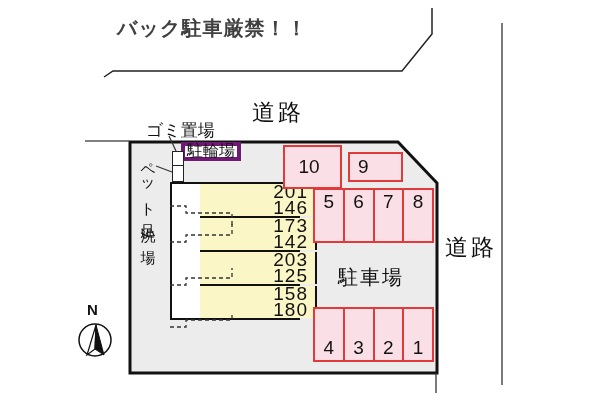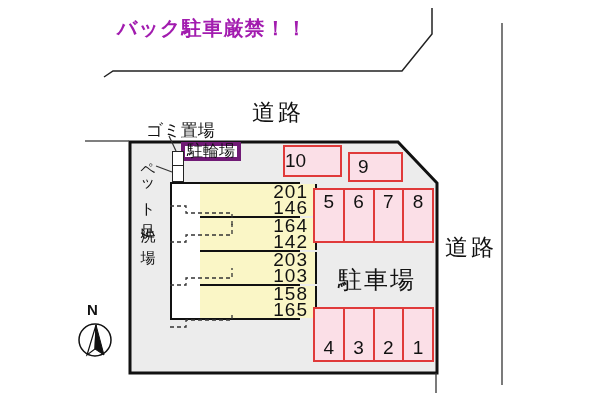--- a/index.html
+++ b/index.html
@@ -3,21 +3,21 @@
 <meta charset="utf-8">
 <style>
   html,body{margin:0;padding:0;background:#fff;}
   #canvas{
     position:relative;width:600px;height:400px;background:#ffffff;overflow:hidden;
     font-family:"Liberation Sans","DejaVu Sans",sans-serif;color:#111;
   }
   .abs{position:absolute;}
   svg.layer{position:absolute;left:0;top:0;pointer-events:none;}
   
-  .notice{color:#a21caf;font-size:20px;font-weight:bold;letter-spacing:1px;white-space:nowrap;}
+  .notice{color:#404040;font-size:20px;font-weight:bold;letter-spacing:1px;white-space:nowrap;}
   .road-label{font-size:23px;letter-spacing:3px;white-space:nowrap;}
   .small-label{font-size:16px;white-space:nowrap;}
   .vtext{writing-mode:vertical-rl;text-orientation:upright;font-size:15px;letter-spacing:3px;line-height:20px;}
   
   .building{
     left:170px;top:182px;width:130px;height:138px;box-sizing:border-box;
     border:2px solid #111;background:#fff;display:flex;flex-direction:column;z-index:2;padding-left:28px;
   }
   .unit-row{flex:1 1 auto;display:flex;box-sizing:border-box;}
   .unit-row.divided{border-bottom:2px solid #111;}
@@ -36,29 +36,29 @@
     left:172px;top:151px;width:12px;height:31px;box-sizing:border-box;border:1px solid #222;
     background:#fff;z-index:4;
   }
   .trash-box .cell{height:14px;box-sizing:border-box;}
   .trash-box .cell.top{border-bottom:1px solid #222;}
   
   .space{
     box-sizing:border-box;background:#fbdfe7;border:2px solid #e03a3a;z-index:2;
     display:flex;font-size:19px;color:#111;
   }
-  .space-10{left:283px;top:145px;width:59px;height:32px;align-items:center;justify-content:flex-start;padding-right:7px;}
+  .space-10{left:283px;top:145px;width:59px;height:44px;align-items:center;justify-content:center;padding-right:7px;}
   .space-9{left:348px;top:152px;width:55px;height:30px;align-items:center;justify-content:flex-start;padding-left:8px;}
   .space-row{left:313px;top:188px;width:121px;height:55px;display:flex;z-index:2;}
   .space-row.lower{top:307px;}
   .space-row .space{flex:1 1 0;border:2px solid #e03a3a;}
   .space-row .space + .space{margin-left:-2px;}
   .space-row.upper .space{align-items:flex-start;justify-content:center;padding-top:1px;}
   .space-row.lower .space{align-items:flex-end;justify-content:center;padding-bottom:1px;}
-  .lot-label{font-size:24px;letter-spacing:2px;white-space:nowrap;z-index:2;}
+  .lot-label{font-size:20px;letter-spacing:2px;white-space:nowrap;z-index:2;}
   .north-label{font-size:15px;font-weight:bold;z-index:4;}
   .z4{z-index:4;}
 </style>
 </head>
 <body>
 
 <div id="canvas">
 
   <svg class="layer" width="600" height="400">
 
@@ -76,36 +76,36 @@
   <div class="abs building">
     <div class="unit-row divided">
       <div class="unit-cell">
         <span class="unit-num">201</span>
         <span class="unit-num">146</span>
       </div>
       <div class="porch-cell"></div>
     </div>
     <div class="unit-row divided">
       <div class="unit-cell">
-        <span class="unit-num">164</span>
+        <span class="unit-num">173</span>
         <span class="unit-num">142</span>
       </div>
       <div class="porch-cell"></div>
     </div>
     <div class="unit-row divided">
       <div class="unit-cell">
         <span class="unit-num">203</span>
-        <span class="unit-num">103</span>
+        <span class="unit-num">125</span>
       </div>
       <div class="porch-cell"></div>
     </div>
     <div class="unit-row">
       <div class="unit-cell">
         <span class="unit-num">158</span>
-        <span class="unit-num">165</span>
+        <span class="unit-num">180</span>
       </div>
       <div class="porch-cell"></div>
     </div>
   </div>
 
   <div class="abs bike-box">
     <span class="small-label">駐輪場</span>
   </div>
 
   <div class="abs trash-box">

